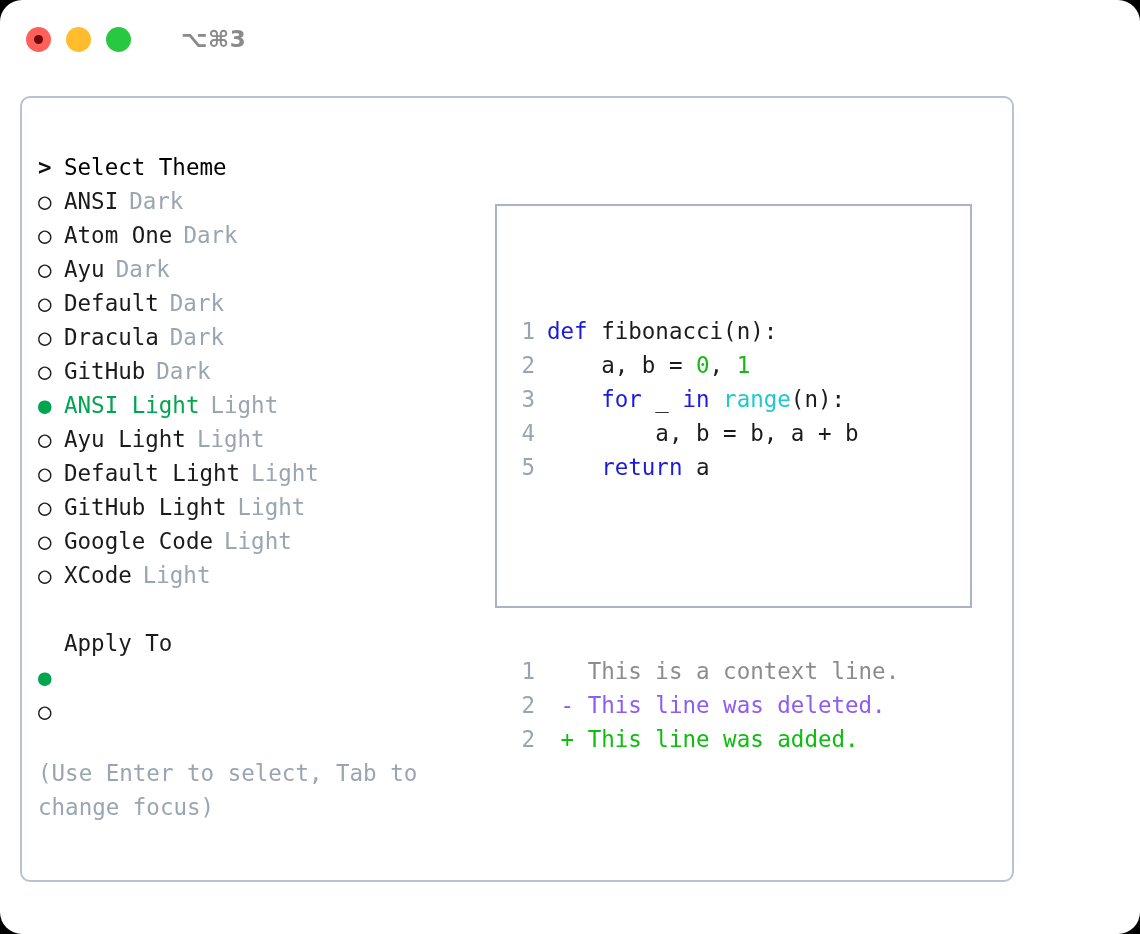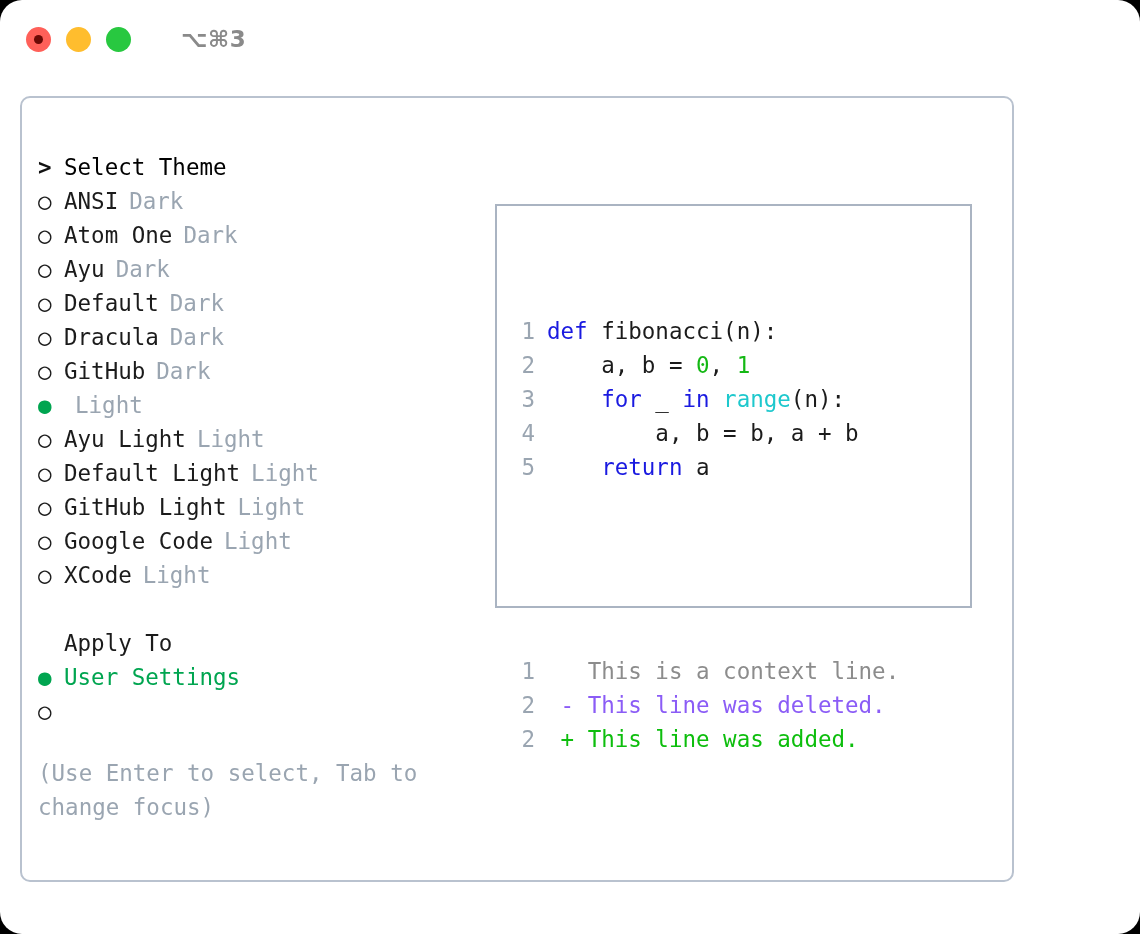--- a/index.html
+++ b/index.html
@@ -186,37 +186,37 @@
           <span class="label hdr">Select Theme</span>
         </div>
 
         <div id="theme-list">
             <div class="row"><span class="marker">○</span><span class="label">ANSI</span><span class="suffix">Dark</span></div>
             <div class="row"><span class="marker">○</span><span class="label">Atom One</span><span class="suffix">Dark</span></div>
             <div class="row"><span class="marker">○</span><span class="label">Ayu</span><span class="suffix">Dark</span></div>
             <div class="row"><span class="marker">○</span><span class="label">Default</span><span class="suffix">Dark</span></div>
             <div class="row"><span class="marker">○</span><span class="label">Dracula</span><span class="suffix">Dark</span></div>
             <div class="row"><span class="marker">○</span><span class="label">GitHub</span><span class="suffix">Dark</span></div>
-            <div class="row"><span class="marker sel">●</span><span class="suffix">Light</span></div>
+            <div class="row"><span class="marker sel">●</span><span class="label sel">ANSI Light</span><span class="suffix">Light</span></div>
             <div class="row"><span class="marker">○</span><span class="label">Ayu Light</span><span class="suffix">Light</span></div>
             <div class="row"><span class="marker">○</span><span class="label">Default Light</span><span class="suffix">Light</span></div>
             <div class="row"><span class="marker">○</span><span class="label">GitHub Light</span><span class="suffix">Light</span></div>
             <div class="row"><span class="marker">○</span><span class="label">Google Code</span><span class="suffix">Light</span></div>
             <div class="row"><span class="marker">○</span><span class="label">XCode</span><span class="suffix">Light</span></div>
           </div>
 
         <div class="spacer-row"></div>
 
         <div class="row">
           <span class="marker"></span>
           <span class="label">Apply To</span>
         </div>
 
         <div id="apply-list">
-            <div class="row"><span class="marker sel">●</span><span class="label sel">User Settings</span></div>
+            <div class="row"><span class="marker sel">●</span></div>
             <div class="row"><span class="marker">○</span></div>
           </div>
 
         <div id="hint">(Use Enter to select, Tab to change focus)</div>
       </div>
 
       <div id="right-col">
 
         <div id="preview-box">
           <div id="code">

